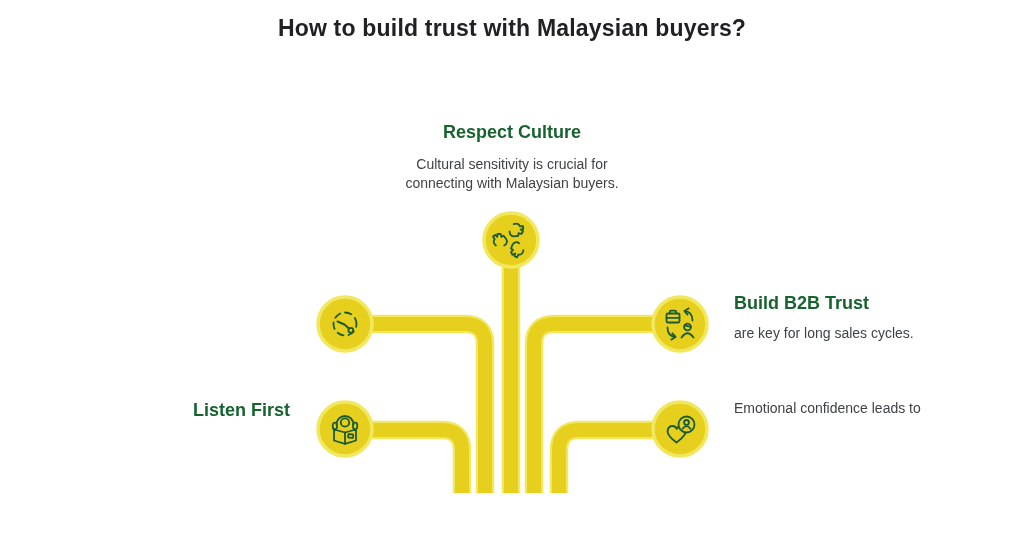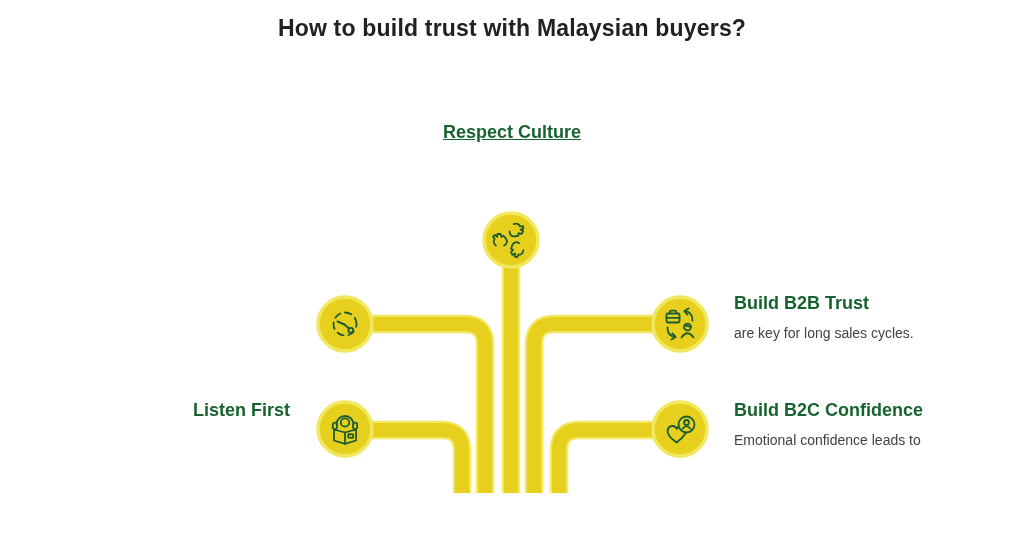--- a/index.html
+++ b/index.html
@@ -20,21 +20,21 @@
   .tb .h{
     font-size:18px;font-weight:700;line-height:22px;
     color:var(--heading-green,#17632f);
     margin:0 0 10px 0;
   }
   .tb .b{
     font-size:14px;line-height:19px;
     color:var(--body-color,#3e4347);
   }
   .tb.center{left:332px;top:121px;width:360px;text-align:center;}
-  .tb.center .h{margin-bottom:12px;text-decoration:underline;}
+  .tb.center .h{margin-bottom:12px;}
   .tb.left-upper{left:30px;top:292px;width:260px;text-align:right;}
   .tb.left-lower{left:30px;top:399px;width:260px;text-align:right;}
   .tb.right-upper{left:734px;top:292px;width:285px;text-align:left;}
   .tb.right-lower{left:734px;top:399px;width:285px;text-align:left;}
   svg.diagram{position:absolute;left:0;top:0;}
   .halo use{stroke:var(--line-yellow-light,#f2e85f);}
   .lines use{stroke:var(--line-yellow,#e7d01d);}
   .node{
     fill:var(--line-yellow,#e7d01d);
     stroke:var(--line-yellow-light,#f2e85f);
@@ -124,34 +124,37 @@
     <g class="icon" transform="translate(680,429)">
       <path d="M-3.5,13.5 C-10.5,8.5 -13.8,3.5 -11.8,-0.5 C-9.8,-4.2 -4.6,-3.6 -3.2,0 C-1.8,-3.6 3.4,-4.4 5.4,-0.8 C7.4,2.8 4,8.5 -3.5,13.5 Z"></path>
       <circle class="badge-fill" cx="6.5" cy="-4.5" r="8"></circle>
       <circle cx="6.5" cy="-6.6" r="2.4"></circle>
       <path d="M2.6,-0.2 q3.9,-5.4 7.8,0"></path>
     </g>
   </svg>
 
   <div class="tb center">
     <div class="h">Respect Culture</div>
+    <div class="b">
+      <div>Cultural sensitivity is crucial for</div>
+      <div>connecting with Malaysian buyers.</div>
+    </div>
   </div>
 
 
   <div class="tb left-lower">
     <div class="h">Listen First</div>
   </div>
 
   <div class="tb right-upper">
     <div class="h">Build B2B Trust</div>
     <div class="b">
       <div>are key for long sales cycles.</div>
     </div>
   </div>
 
   <div class="tb right-lower">
-    <div class="h">Build B2C Confidence</div>
     <div class="b">
       <div>Emotional confidence leads to</div>
     </div>
   </div>
 
 </div>
 
 </body></html>

